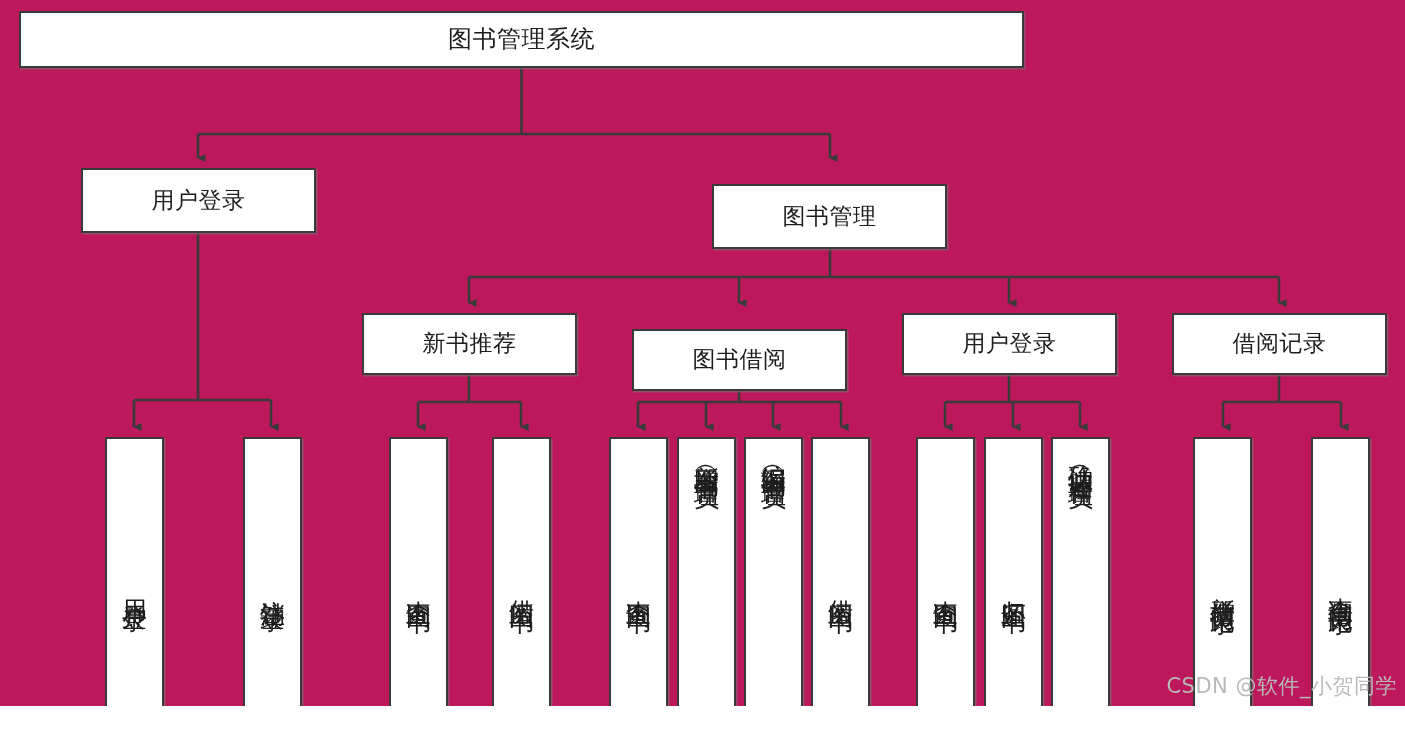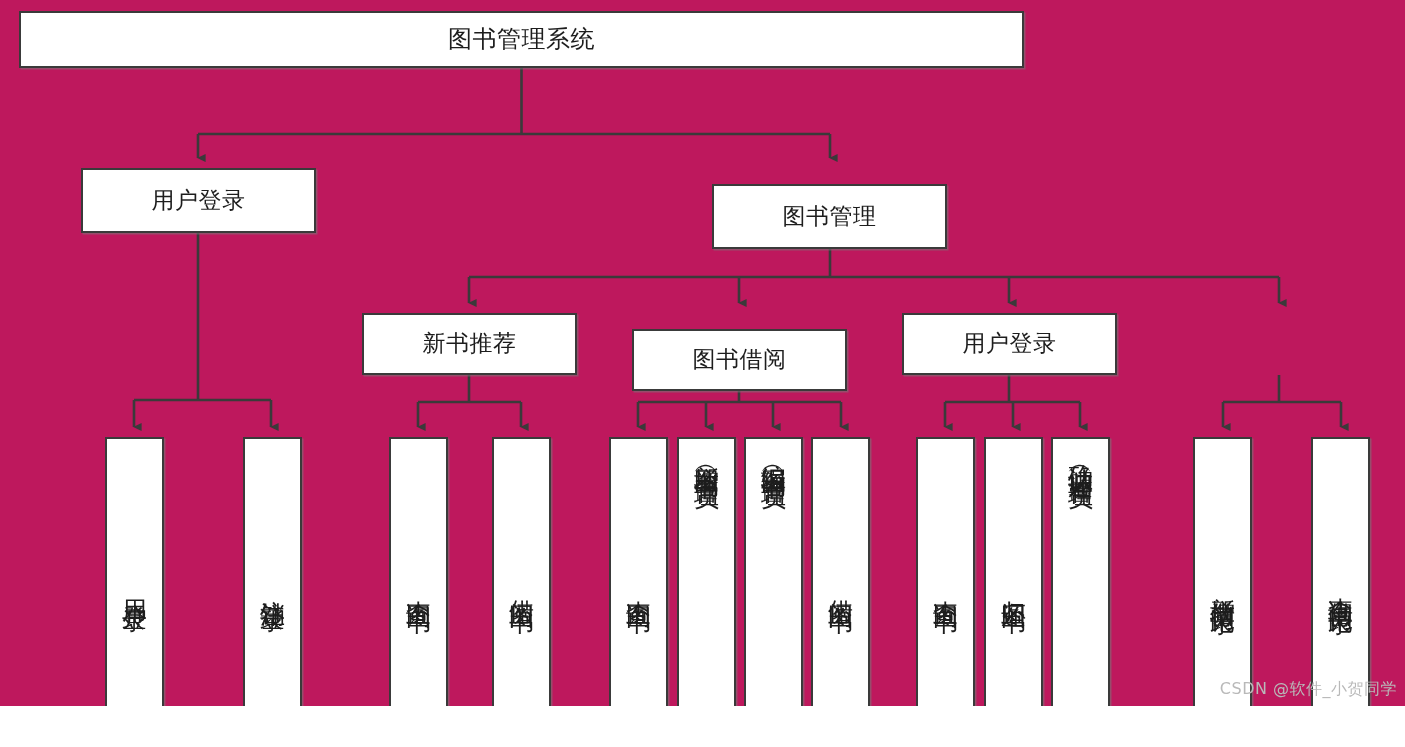--- a/index.html
+++ b/index.html
@@ -64,21 +64,21 @@
     max-height: 100%;
   }
   .node.v.toppad {
     align-items: flex-start;
     padding-top: 6px;
   }
   .watermark {
     position: absolute;
     right: 8px;
     bottom: 6px;
-    font-size: 16px;
+    font-size: 21px;
     color: #b9b9b9;
     letter-spacing: 0.5px;
     z-index: 5;
     white-space: nowrap;
   }
 </style>
 </head>
 <body>
 
 <div id="canvas">
@@ -146,20 +146,23 @@
 
   <div class="node h" style="left:362px; top:313px; width:215px; height:62px;">
     <span class="label">新书推荐</span>
   </div>
   <div class="node h" style="left:632px; top:313px; width:215px; height:62px;margin-top:16px;">
     <span class="label">图书借阅</span>
   </div>
   <div class="node h" style="left:902px; top:313px; width:215px; height:62px;">
     <span class="label">用户登录</span>
   </div>
+  <div class="node h" style="left:1172px; top:313px; width:215px; height:62px;">
+    <span class="label">借阅记录</span>
+  </div>
 
   <div class="node v" style="left:105px; top:437px; width:59px; height:298px;">
     <span class="label">用户登录</span>
   </div>
   <div class="node v" style="left:243px; top:437px; width:59px; height:298px;">
     <span class="label">注销登录</span>
   </div>
 
   <div class="node v" style="left:389px; top:437px; width:59px; height:298px;">
     <span class="label">查询图书</span>

